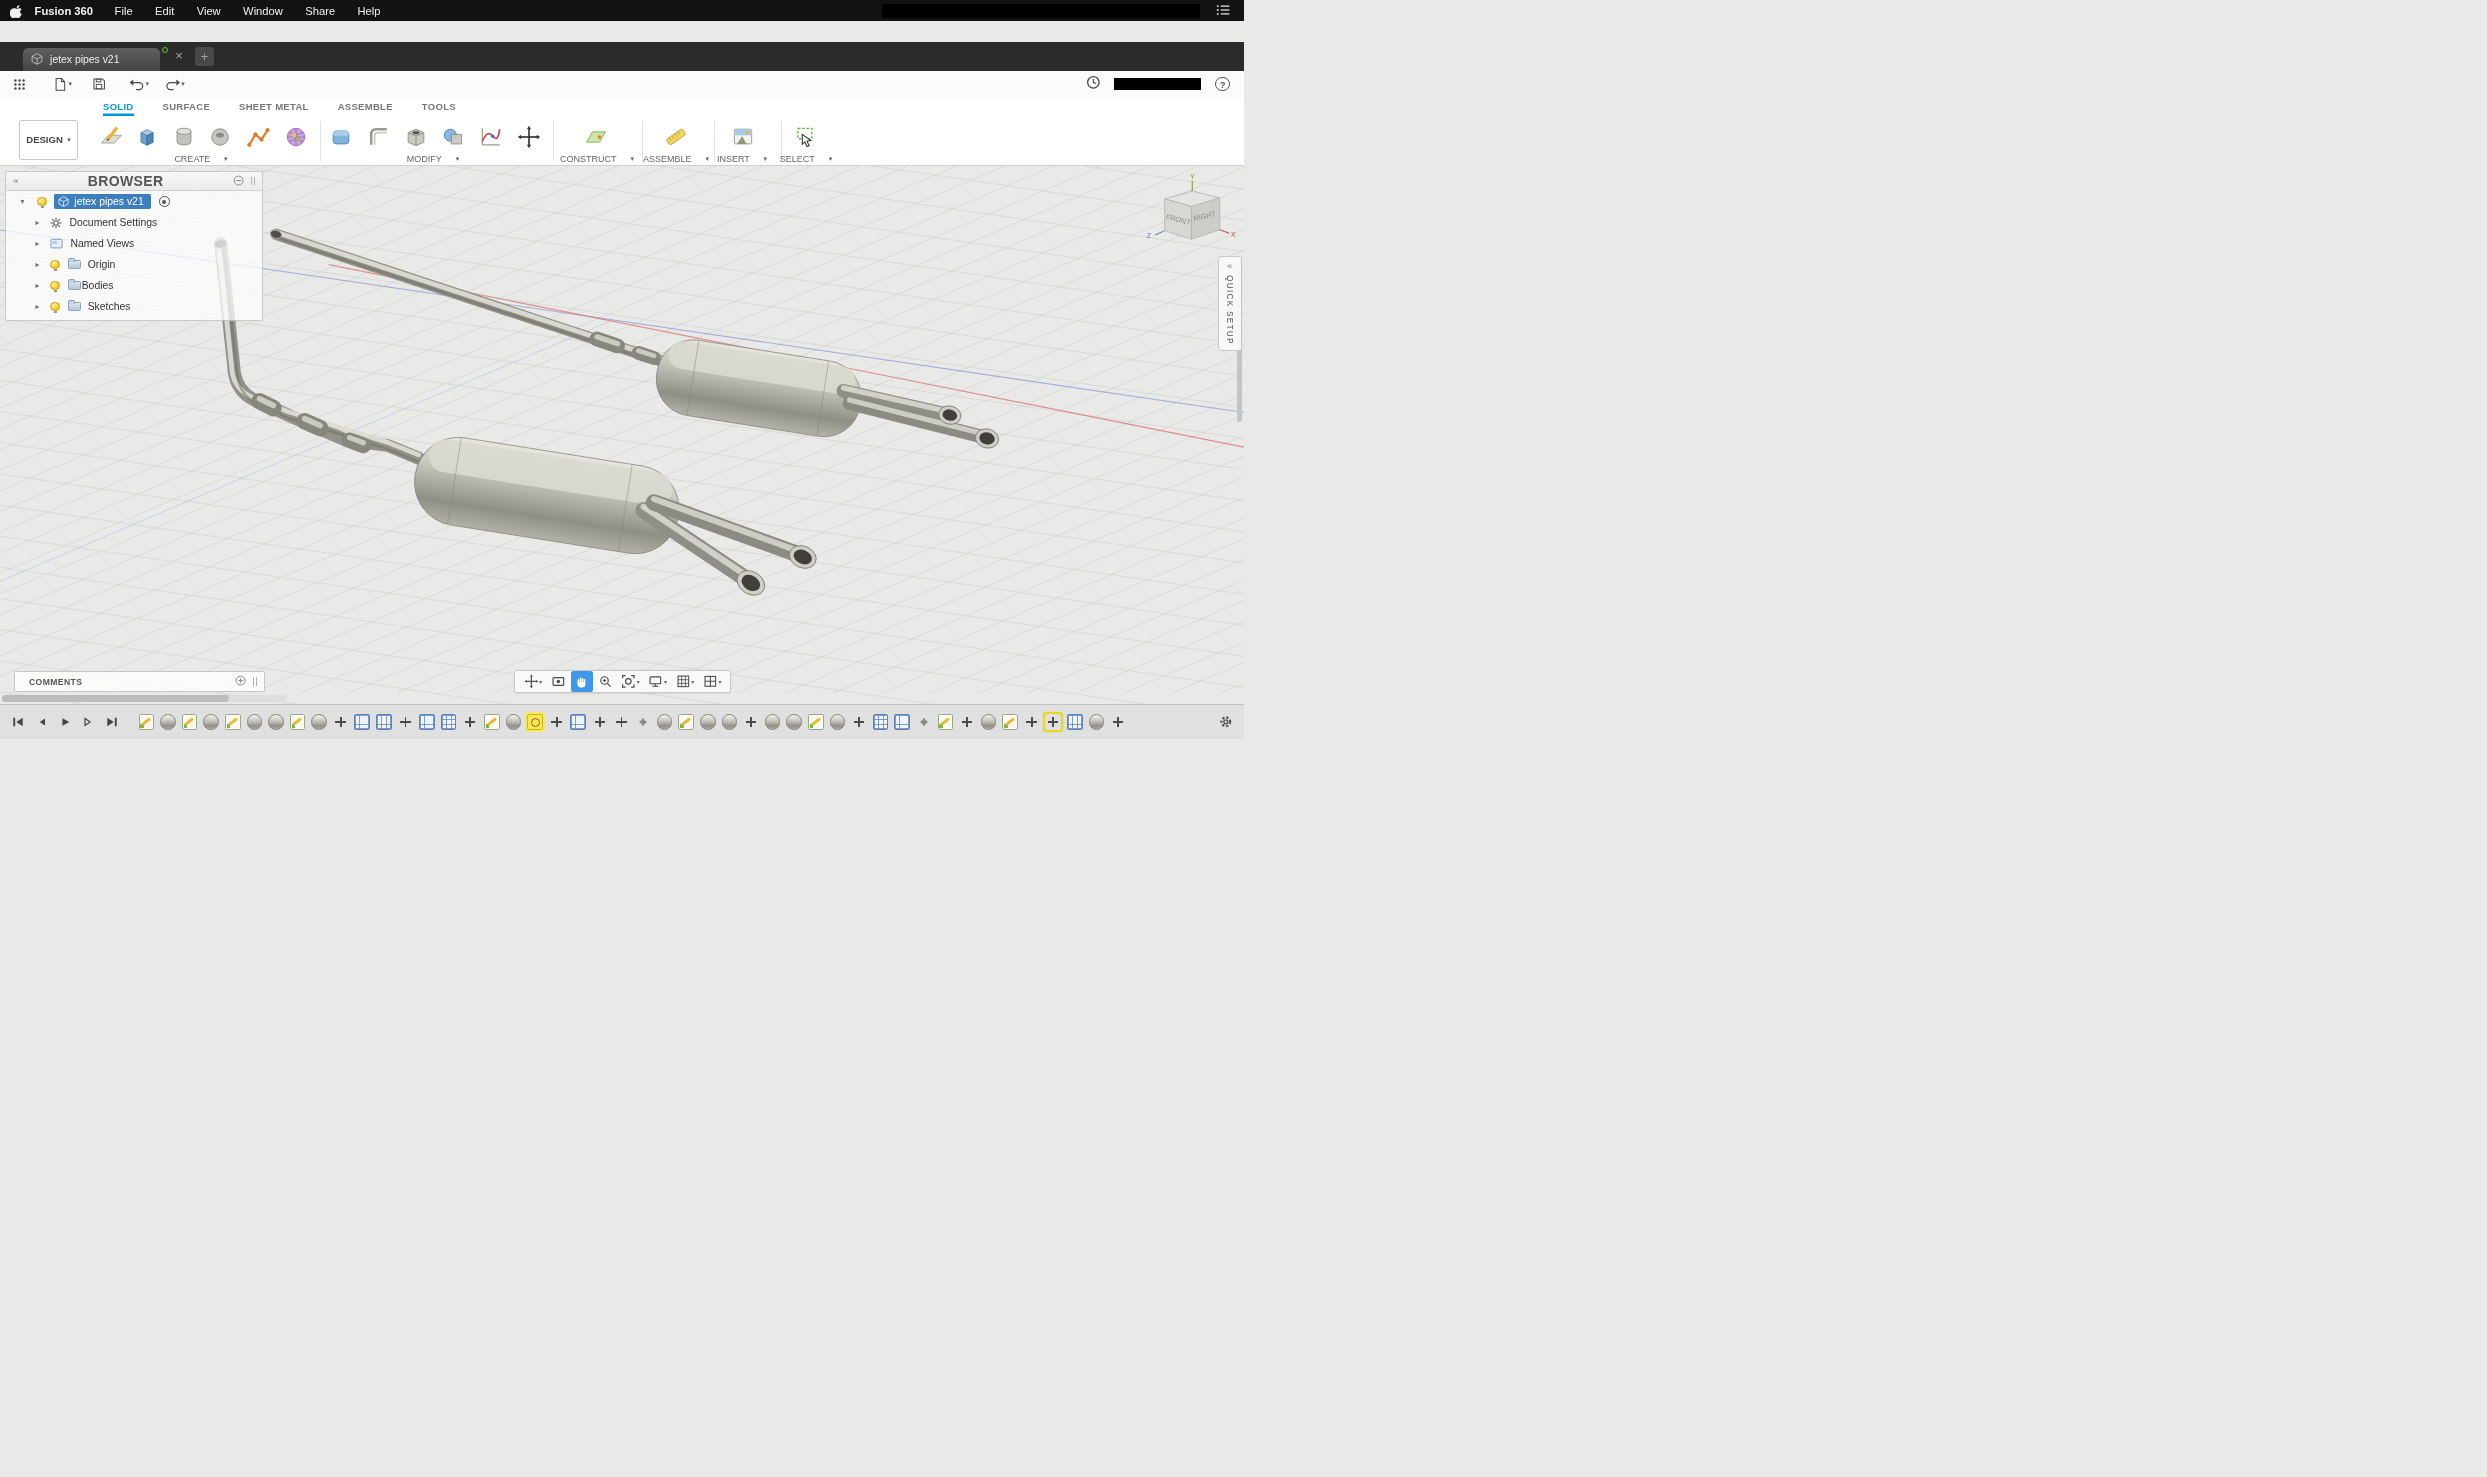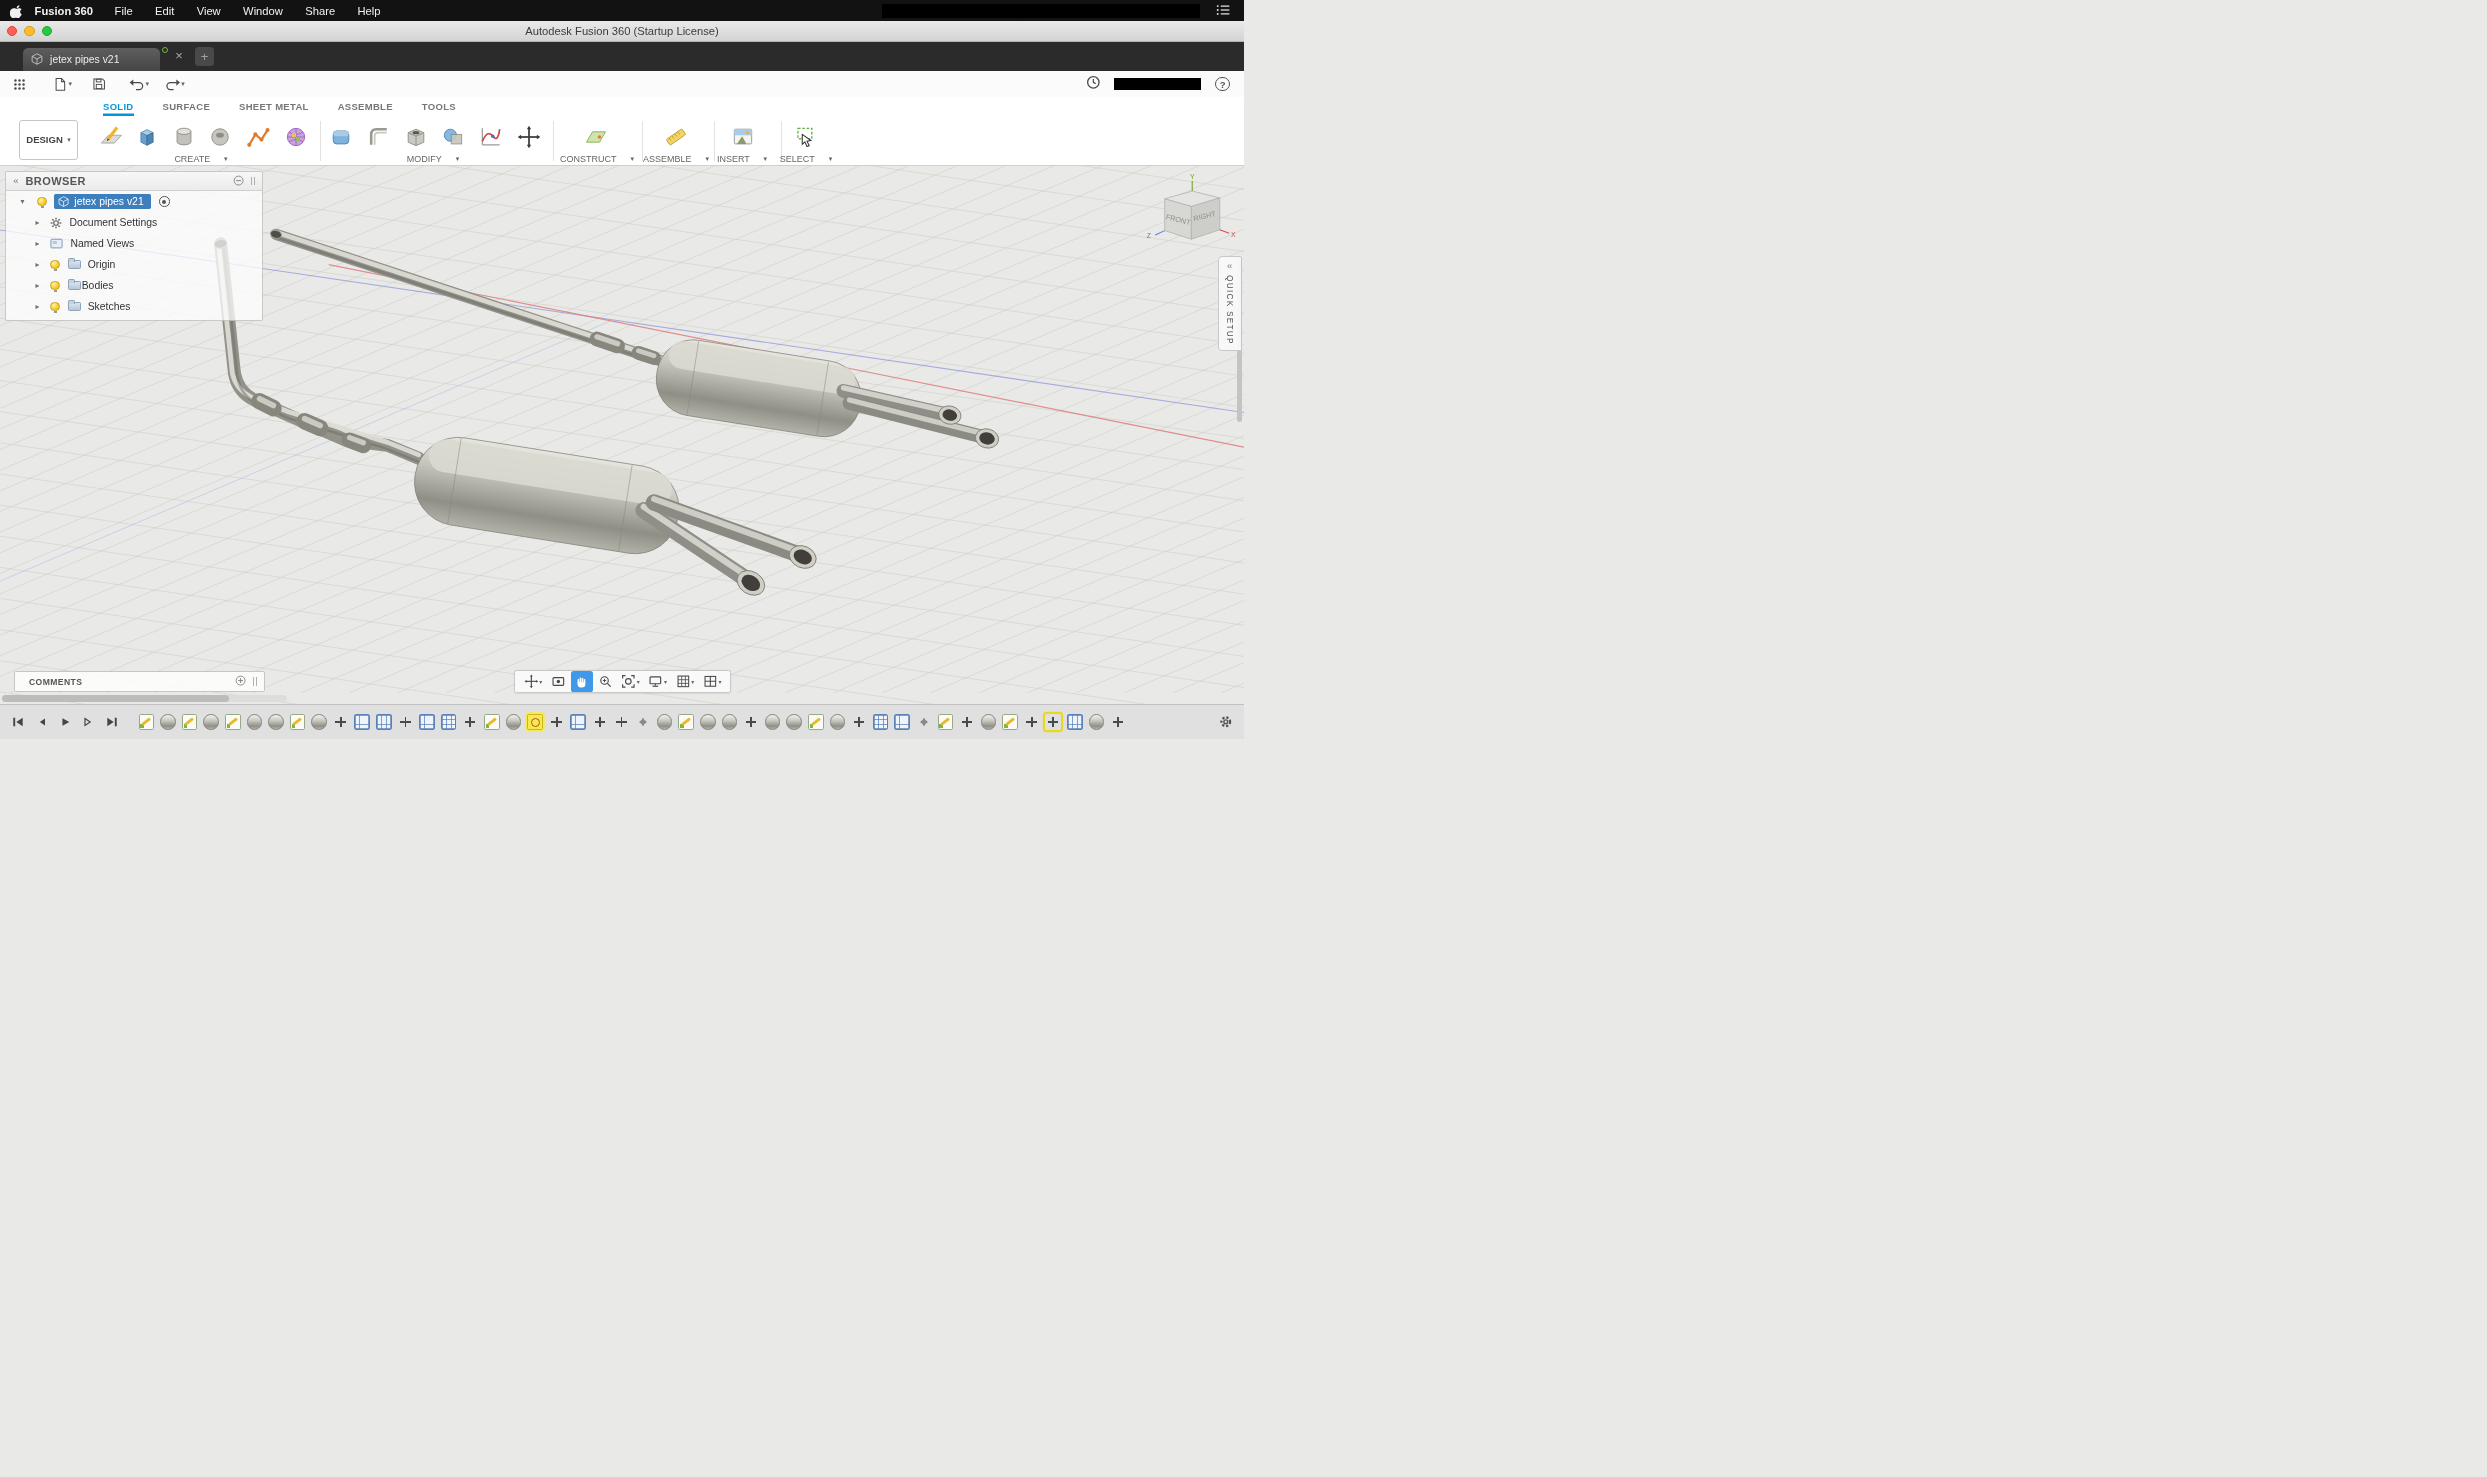--- a/index.html
+++ b/index.html
@@ -56,21 +56,21 @@
 
   
   .canvas{position:absolute;top:166px;left:0;width:1244px;height:538px;background:#e9e9e7;overflow:hidden;}
   .scene{position:absolute;left:0;top:0;}
 
   
   .browser{position:absolute;left:5.2px;top:5.2px;width:258px;background:rgba(255,255,255,0.74);
            border:0.9px solid rgba(110,110,110,0.35);border-radius:1.7px;z-index:10;}
   .browser-header{height:19px;display:flex;align-items:center;background:linear-gradient(#f7f7f7,#ebebeb);
                   border-bottom:0.9px solid #d0d0d0;padding:0 7px;gap:7px;}
-  .browser-title{font-size:11px;font-weight:bold;color:#555;letter-spacing:0.4px;flex:1;}
+  .browser-title{font-size:14px;font-weight:bold;color:#555;letter-spacing:0.4px;flex:1;text-align:center;}
   .hdr-chevrons{font-size:9.5px;color:#777;line-height:1;}
   .grip{display:flex;gap:1.7px;}
   .grip i{width:1.3px;height:8.6px;background:#b0b0b0;display:block;}
   .br-row{height:21px;display:flex;align-items:center;font-size:10.4px;color:#333;}
   .disc{font-size:7.8px;color:#707070;width:8.6px;text-align:center;line-height:1;}
   .sel-box{display:flex;align-items:center;gap:5.2px;background:#3d7ebd;color:#fff;border-radius:1.7px;
            padding:1.7px 7.8px 1.7px 4.3px;margin-left:7px;font-size:10.4px;}
   .icon-bulb{position:relative;width:9.5px;height:9.5px;border-radius:50%;
              background:radial-gradient(circle at 35% 30%,#fff3b0,#f5c518 70%);border:0.9px solid #c9a40c;}
   .icon-bulb::after{content:"";position:absolute;left:2.6px;bottom:-3px;width:3.5px;height:2.6px;background:#9a9a9a;}
@@ -157,26 +157,20 @@
             <g stroke="#ececec" stroke-width="1.4">
               <line x1="5.5" y1="3.5" x2="15.5" y2="3.5"></line>
               <line x1="5.5" y1="8" x2="15.5" y2="8"></line>
               <line x1="5.5" y1="12.5" x2="15.5" y2="12.5"></line>
             </g>
           </svg>
       </span>
     </span>
   </div>
 
-  <div class="titlebar">
-    <span class="tl-dot tl-close"></span>
-    <span class="tl-dot tl-min"></span>
-    <span class="tl-dot tl-max"></span>
-    <div class="tb-title">Autodesk Fusion 360 (Startup License)</div>
-  </div>
 
   <div class="tabbar">
     <div class="doc-tab">
       <span>
         <svg width="12" height="12" viewBox="0 0 16 16">
             <path d="M8 1 L14.5 4.5 V11.5 L8 15 L1.5 11.5 V4.5 Z" fill="none" stroke="#cfcfcf" stroke-width="1.1"></path>
             <path d="M1.5 4.5 L8 8 L14.5 4.5 M8 8 V15" fill="none" stroke="#cfcfcf" stroke-width="1.1"></path>
           </svg>
       </span>
       <span>jetex pipes v21</span>

